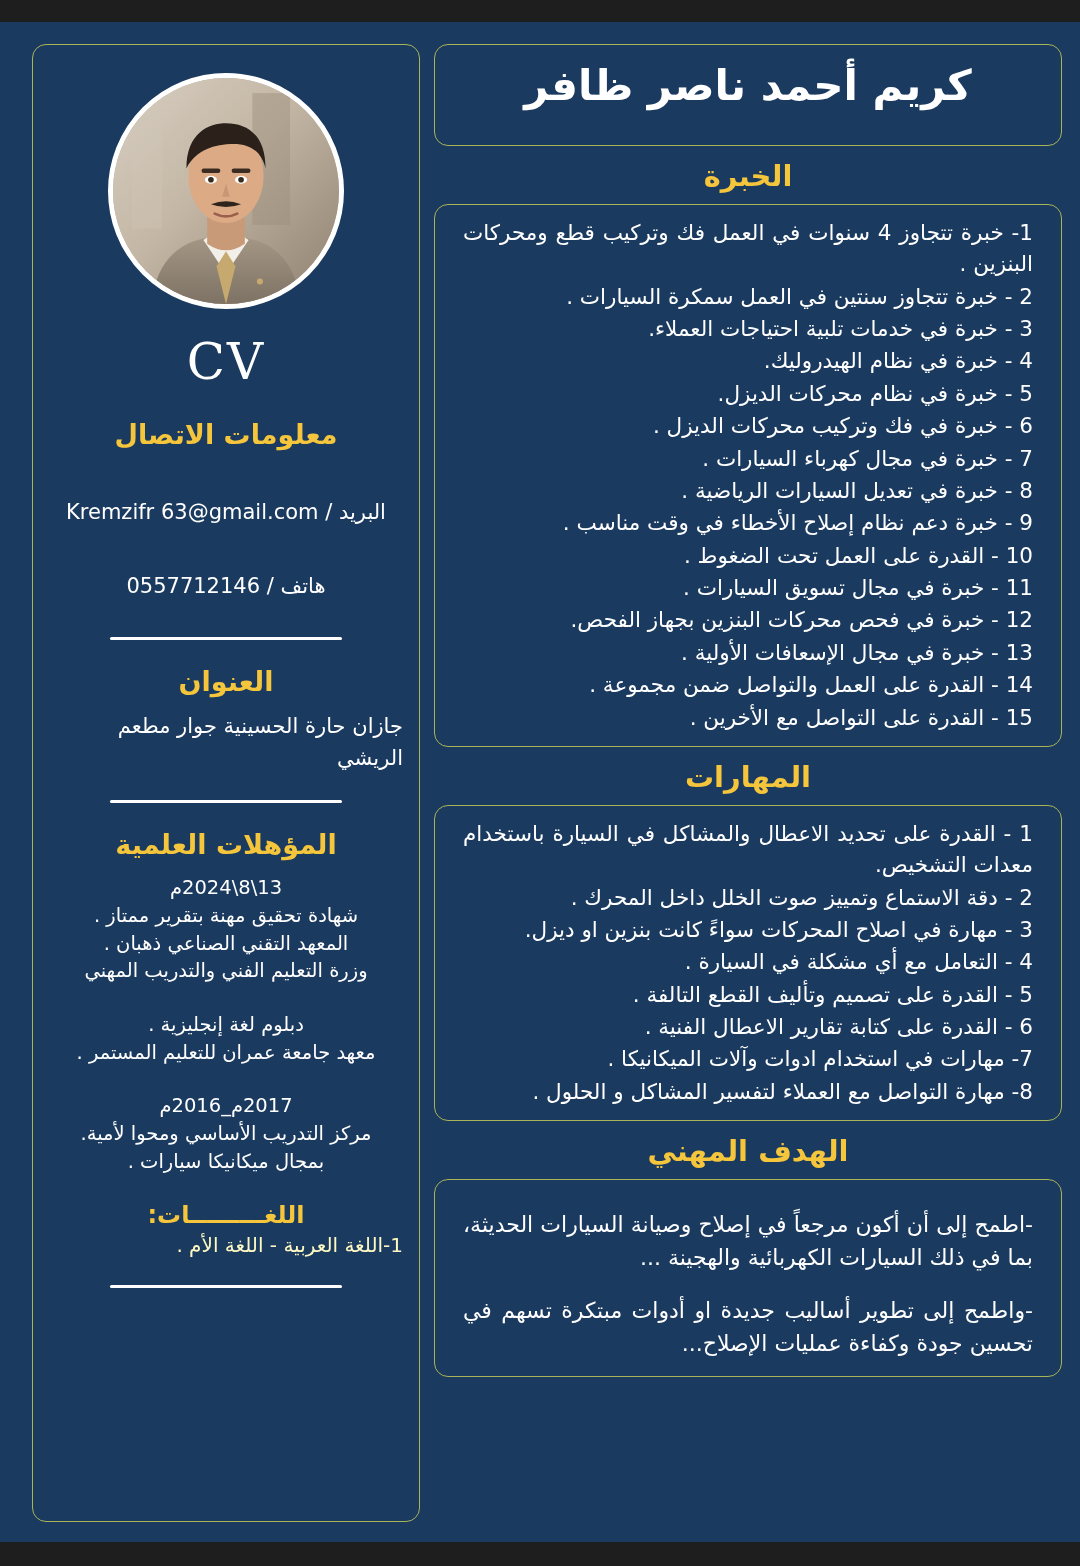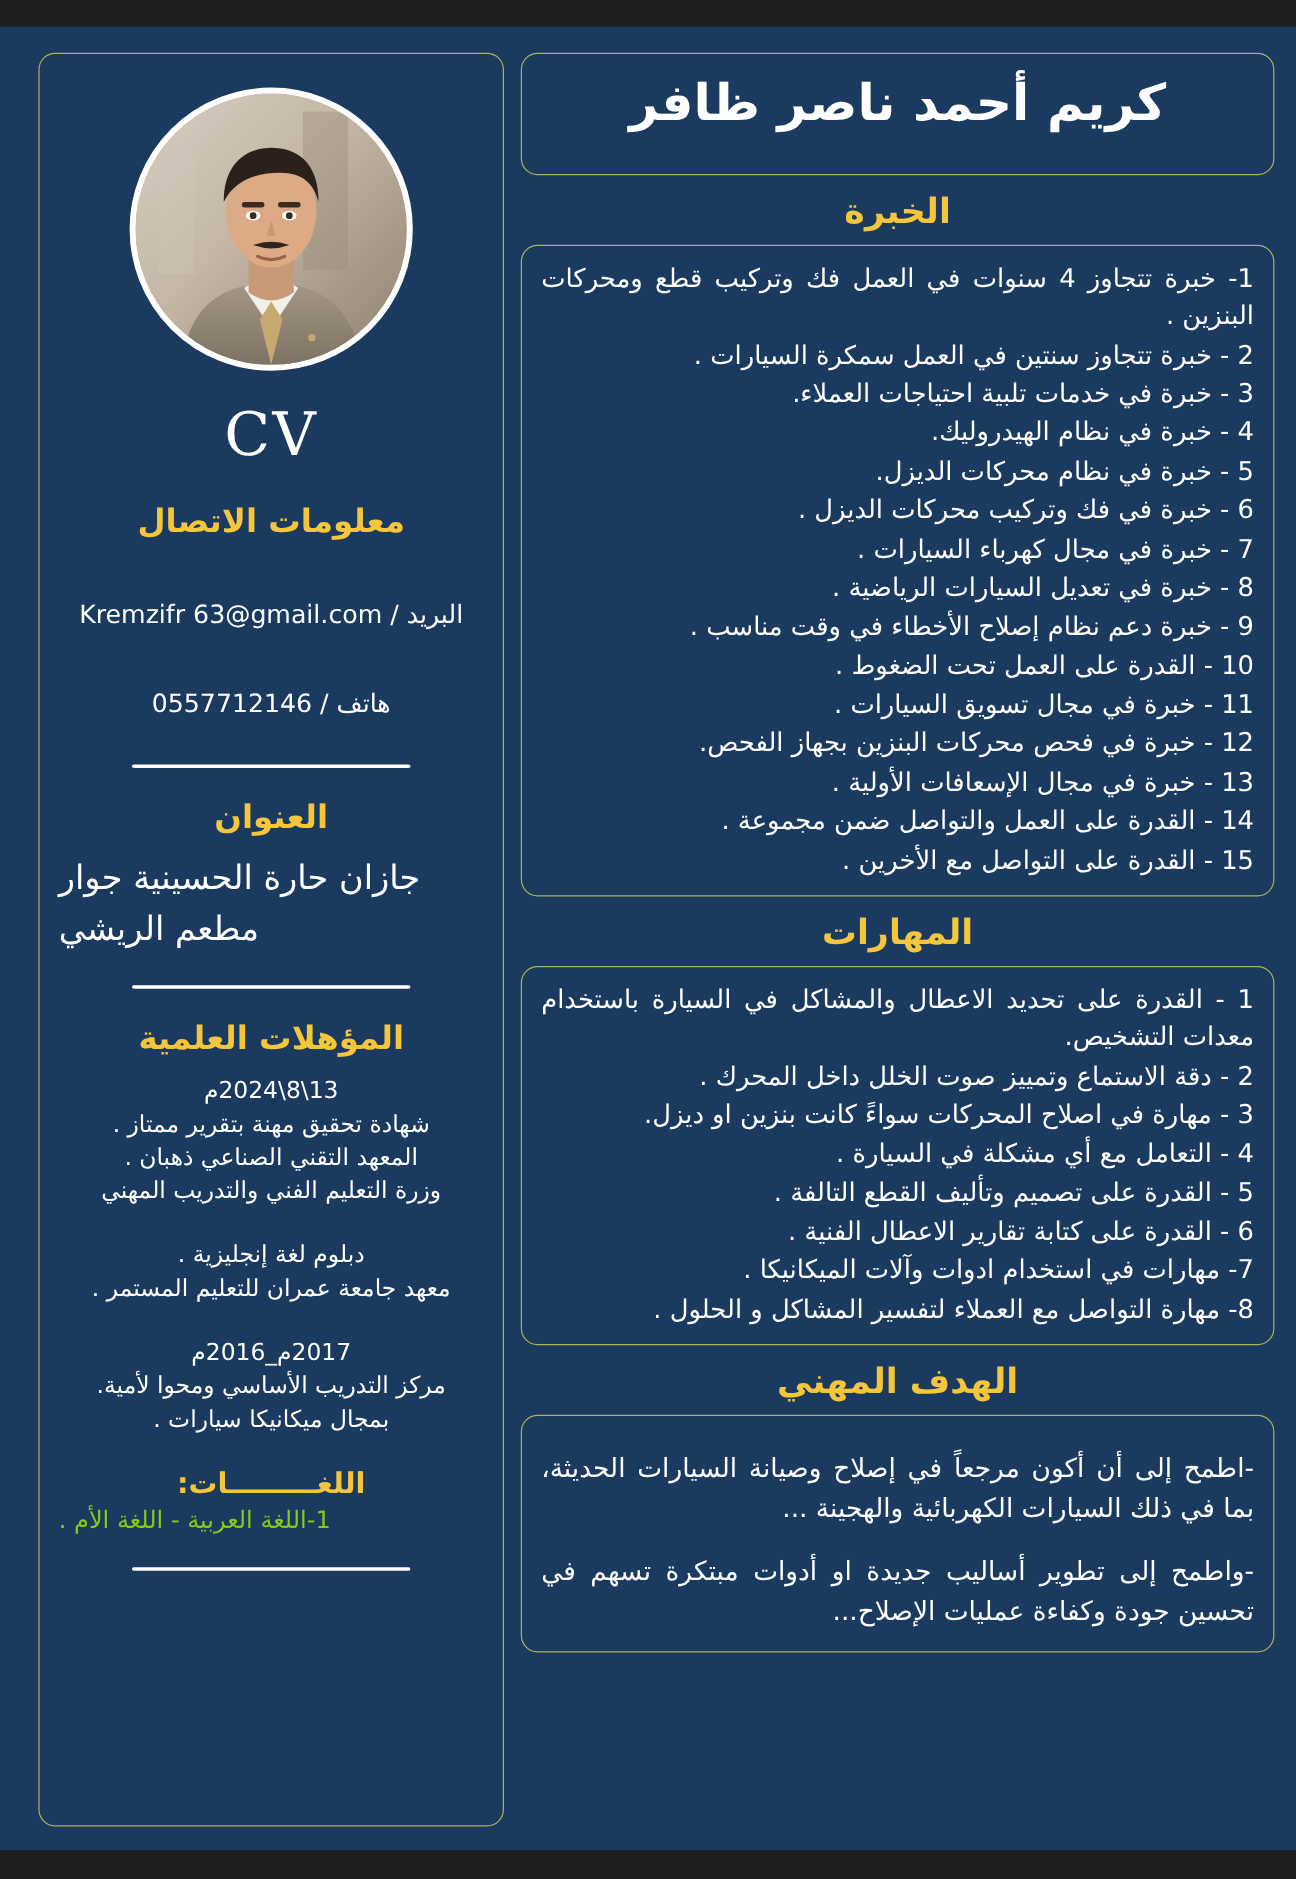--- a/index.html
+++ b/index.html
@@ -63,21 +63,21 @@
     display:flex;
     flex-direction:column;
     align-items:center;
     overflow:hidden;
   }
 
   
   .box {
     border:1.5px solid #a9b457;
     border-radius:14px;
-    padding:12px 16px;
+    padding:12px 28px;
     background:transparent;
   }
 
   .name-box {
     text-align:center;
     padding:18px 10px 36px 10px;
   }
 
   .name-text {
     color:#ffffff;
@@ -143,23 +143,23 @@
     color:#f5c63c;
     font-size:27px;
     font-weight:bold;
     text-align:center;
     margin:22px 0 14px 0;
   }
   .side-head.tight { margin-top:18px; }
 
   .side-line {
     color:#ffffff;
-    font-size:28px;
+    font-size:21px;
     line-height:1.5;
-    text-align:left;
+    text-align:right;
     width:100%;
   }
 
   .contact-row {
     color:#ffffff;
     font-size:21px;
     line-height:1.6;
     width:100%;
     text-align:center;
     direction:rtl;
@@ -188,24 +188,24 @@
   .lang-head {
     color:#f5c63c;
     font-size:24px;
     font-weight:bold;
     text-align:center;
     margin-bottom:2px;
   }
 
   .lang-list {
     list-style:none;
-    color:#84cc16;
+    color:#fef9c3;
     font-size:20px;
     line-height:1.4;
-    text-align:left;
+    text-align:right;
     width:100%;
   }
 
   .spacer { flex:1 1 auto; min-height:4px; }
 </style>
 </head>
 <body>
 
 <div class="page">
 

